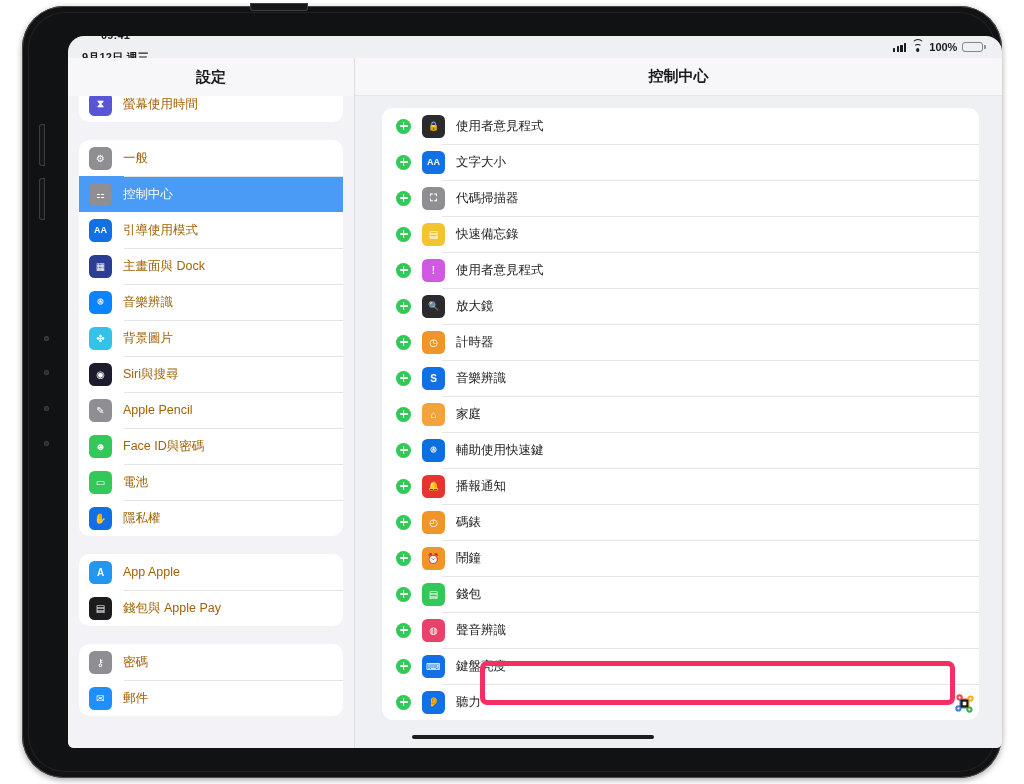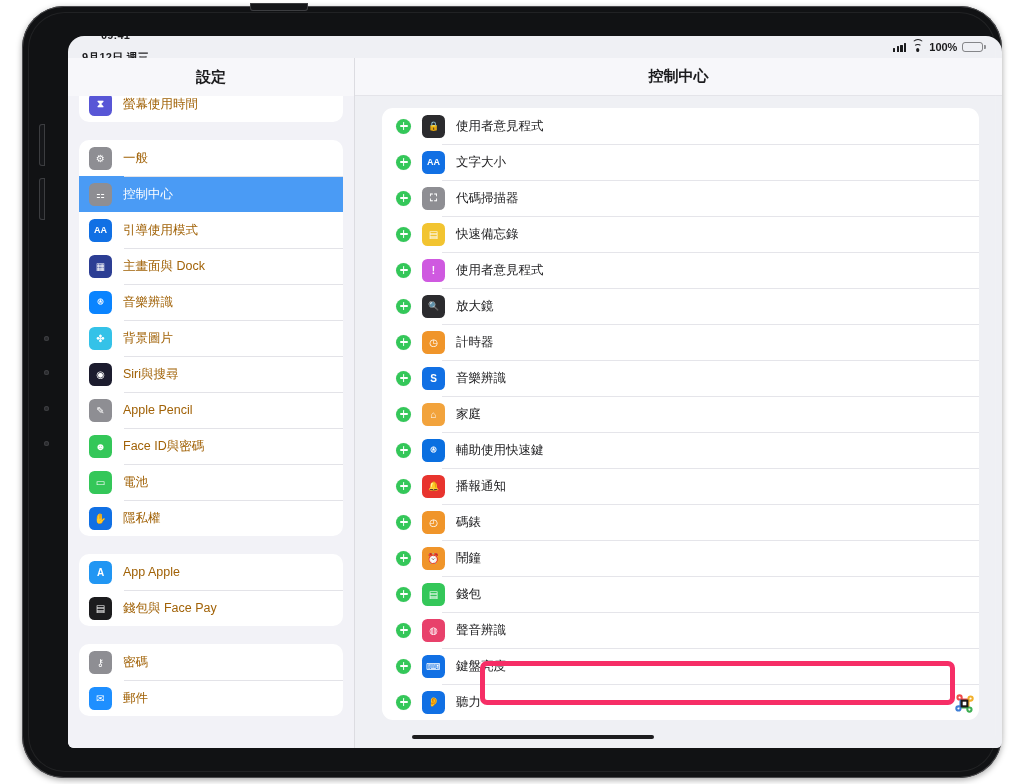--- a/index.html
+++ b/index.html
@@ -272,21 +272,21 @@
                 <span class="srow-label">隱私權</span>
               </div>
             </div>
             <div class="group">
               <div class="srow">
                 <span class="appicon" style="background: rgb(33, 150, 243);">A</span>
                 <span class="srow-label">App Apple</span>
               </div>
               <div class="srow">
                 <span class="appicon" style="background: rgb(28, 28, 30);">▤</span>
-                <span class="srow-label">錢包與 Face Pay</span>
+                <span class="srow-label">錢包與 Apple Pay</span>
               </div>
             </div>
             <div class="group">
               <div class="srow">
                 <span class="appicon" style="background: rgb(142, 142, 147);">⚷</span>
                 <span class="srow-label">密碼</span>
               </div>
               <div class="srow">
                 <span class="appicon" style="background: rgb(30, 143, 255);">✉</span>
                 <span class="srow-label">郵件</span>

